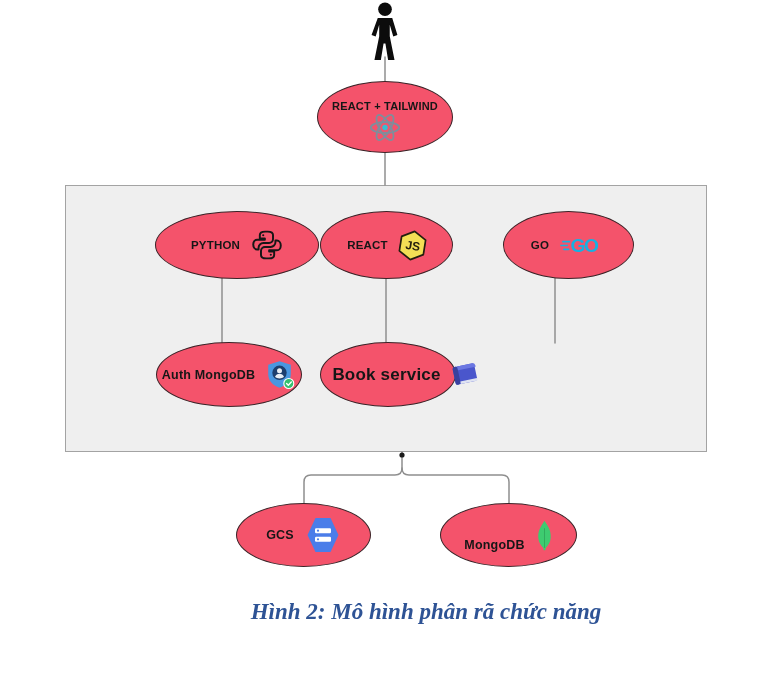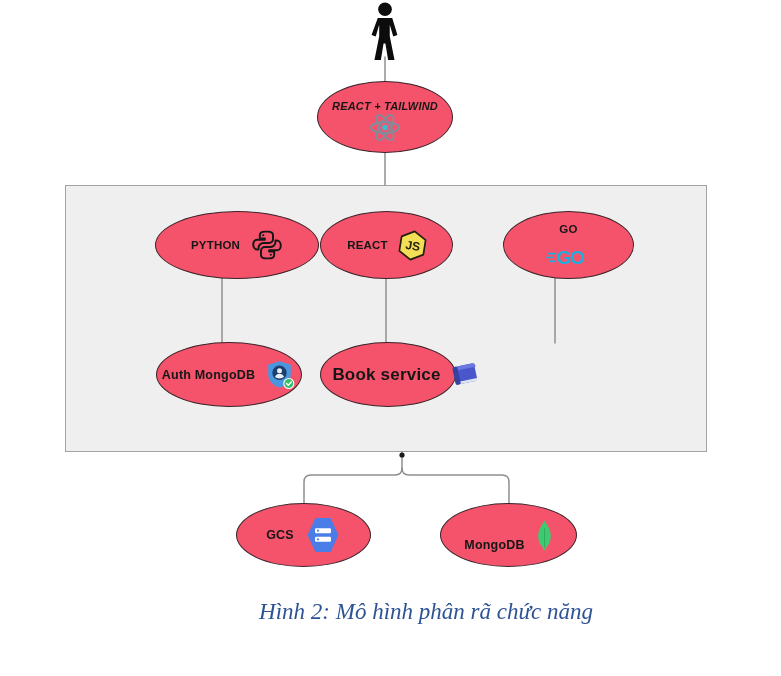--- a/index.html
+++ b/index.html
@@ -25,26 +25,26 @@
   .node{
     position:absolute;border:1.6px solid var(--node-border);
     background:var(--node-fill);border-radius:50%;
     display:flex;align-items:center;justify-content:center;gap:11px;
     box-sizing:border-box;
   }
   .node .lbl{
     font-weight:bold;font-size:11.5px;color:var(--label-color);
     letter-spacing:.2px;white-space:nowrap;
   }
-  .node.col{flex-direction:column;gap:0;padding-top:8px;font-style:italic;}
+  .node.col{flex-direction:column;gap:0;padding-top:8px;}
   .person{position:absolute;left:364px;top:2px;}
   .caption{
     position:absolute;left:426px;top:599px;transform:translateX(-50%);
     font-family:"Liberation Serif",serif;font-style:italic;
-    font-size:23px;color:var(--caption-color);white-space:nowrap;
+    font-size:23px;color:var(--caption-color);white-space:nowrap;font-weight:bold;
   }
   .ic{flex:0 0 auto;}
   .ic-book{transform:rotate(-12deg);}
   .ic-js{transform:rotate(9deg);}
 </style>
 </head>
 <body>
 
 <div class="canvas">
 
@@ -94,21 +94,21 @@
   </div>
 
   <div class="node" style="left:320px;top:211px;width:133px;height:68px;">
     <span class="lbl">REACT</span>
     <svg class="ic ic-js" width="27" height="31" viewBox="0 0 28 32">
       <polygon points="14,1.2 26.6,8.4 26.6,23.6 14,30.8 1.4,23.6 1.4,8.4" fill="#f3df55" stroke="#241f0e" stroke-width="1.8" stroke-linejoin="round"></polygon>
       <text x="14.5" y="20.5" text-anchor="middle" font-size="12.5" font-weight="bold" fill="#241f0e">JS</text>
     </svg>
   </div>
 
-  <div class="node" style="left:503px;top:211px;width:131px;height:68px;flex-direction:column;">
+  <div class="node" style="left:503px;top:211px;width:131px;height:68px;">
     <span class="lbl">GO</span>
     <svg class="ic" width="46" height="22" viewBox="0 0 48 22">
       <g stroke="#17b1e2" stroke-width="1.7" stroke-linecap="round">
         <line x1="3" y1="7.5" x2="10" y2="7.5"></line>
         <line x1="1" y1="11.5" x2="7.5" y2="11.5"></line>
         <line x1="4" y1="15.5" x2="9" y2="15.5"></line>
       </g>
       <text x="11" y="18" font-size="20" font-weight="bold" fill="#17b1e2" letter-spacing="-1.5">GO</text>
     </svg>
   </div>

